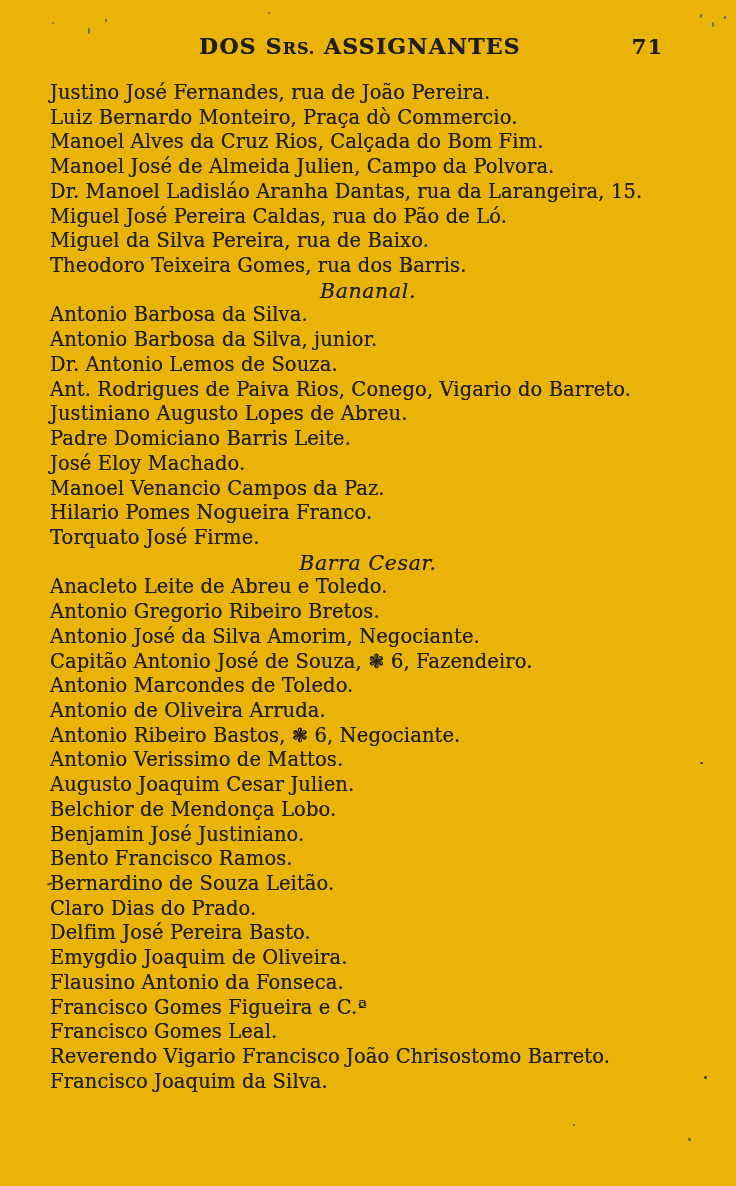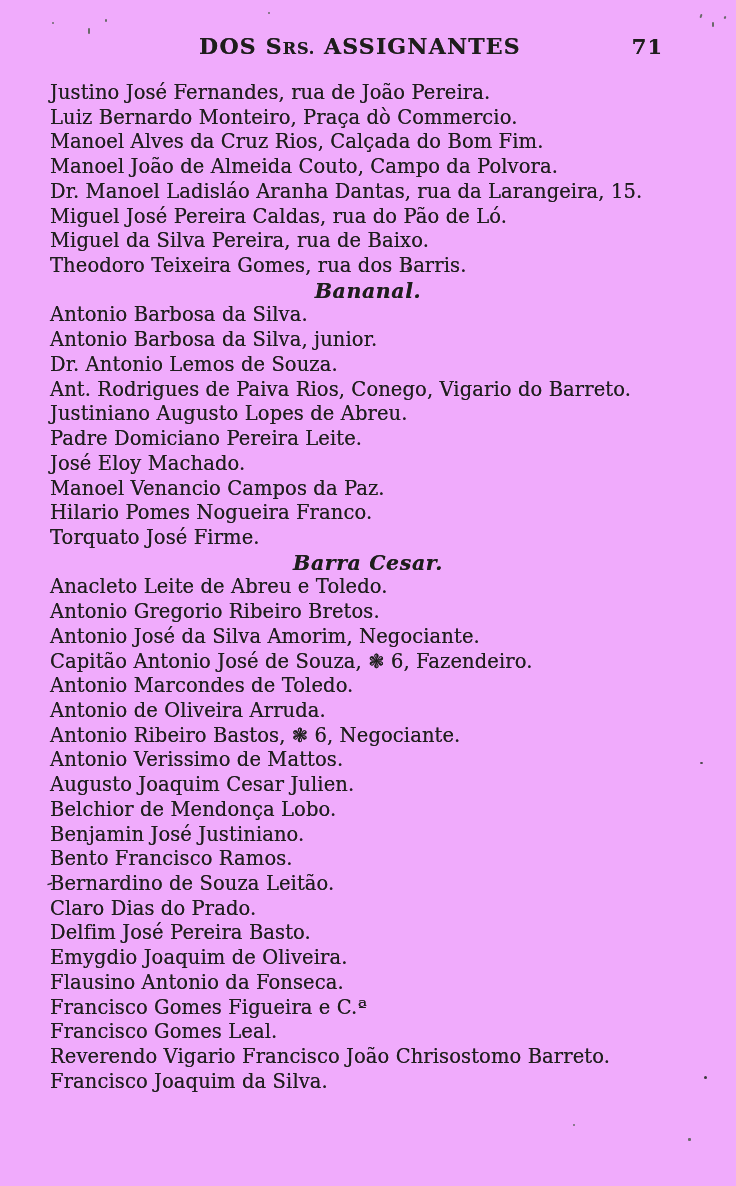--- a/index.html
+++ b/index.html
@@ -4,21 +4,21 @@
 <style>
   html, body {
     margin: 0;
     padding: 0;
     background: #ffffff;
   }
   .page {
     position: relative;
     width: 736px;
     height: 1186px;
-    background: #f0abfc;
+    background: #eab308;
     overflow: hidden;
     font-family: "DejaVu Serif", serif;
     color: #1e1e1c;
   }
   .running-header {
     position: absolute;
     top: 33px;
     left: 0;
     width: 736px;
     height: 28px;
@@ -60,21 +60,21 @@
     font-size: 19.5px;
     letter-spacing: 0.1px;
     white-space: nowrap;
     text-shadow: 0 0 0.55px rgba(25,25,25,0.7);
   }
   .section-heading {
     height: 24.72px;
     line-height: 24.72px;
     text-align: center;
     font-style: italic;
-    font-weight: bold;
+    font-weight: normal;
     font-size: 20.5px;
     letter-spacing: 0.6px;
     text-shadow: 0 0 0.55px rgba(25,25,25,0.7);
   }
   .margin-mark {
     position: absolute;
     left: 46px;
     top: 871px;
     font-size: 19px;
     transform: rotate(-18deg);
@@ -98,32 +98,32 @@
     <div class="running-title">
       <span>DOS S</span><span class="smallcaps">RS.</span><span> ASSIGNANTES</span>
     </div>
     <div class="page-number">71</div>
   </div>
 
   <main class="list">
       <div class="entry">Justino José Fernandes, rua de João Pereira.</div>
       <div class="entry">Luiz Bernardo Monteiro, Praça dò Commercio.</div>
       <div class="entry">Manoel Alves da Cruz Rios, Calçada do Bom Fim.</div>
-      <div class="entry">Manoel João de Almeida Couto, Campo da Polvora.</div>
+      <div class="entry">Manoel José de Almeida Julien, Campo da Polvora.</div>
       <div class="entry">Dr. Manoel Ladisláo Aranha Dantas, rua da Larangeira, 15.</div>
       <div class="entry">Miguel José Pereira Caldas, rua do Pão de Ló.</div>
       <div class="entry">Miguel da Silva Pereira, rua de Baixo.</div>
       <div class="entry">Theodoro Teixeira Gomes, rua dos Barris.</div>
       <div class="section-heading">Bananal.</div>
       <div class="entry">Antonio Barbosa da Silva.</div>
       <div class="entry">Antonio Barbosa da Silva, junior.</div>
       <div class="entry">Dr. Antonio Lemos de Souza.</div>
       <div class="entry">Ant. Rodrigues de Paiva Rios, Conego, Vigario do Barreto.</div>
       <div class="entry">Justiniano Augusto Lopes de Abreu.</div>
-      <div class="entry">Padre Domiciano Pereira Leite.</div>
+      <div class="entry">Padre Domiciano Barris Leite.</div>
       <div class="entry">José Eloy Machado.</div>
       <div class="entry">Manoel Venancio Campos da Paz.</div>
       <div class="entry">Hilario Pomes Nogueira Franco.</div>
       <div class="entry">Torquato José Firme.</div>
       <div class="section-heading">Barra Cesar.</div>
       <div class="entry">Anacleto Leite de Abreu e Toledo.</div>
       <div class="entry">Antonio Gregorio Ribeiro Bretos.</div>
       <div class="entry">Antonio José da Silva Amorim, Negociante.</div>
       <div class="entry">Capitão Antonio José de Souza, ❃ 6, Fazendeiro.</div>
       <div class="entry">Antonio Marcondes de Toledo.</div>

